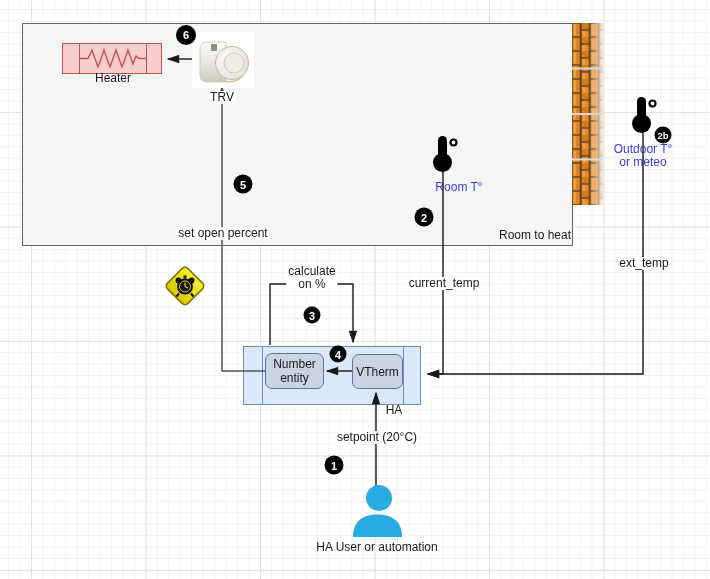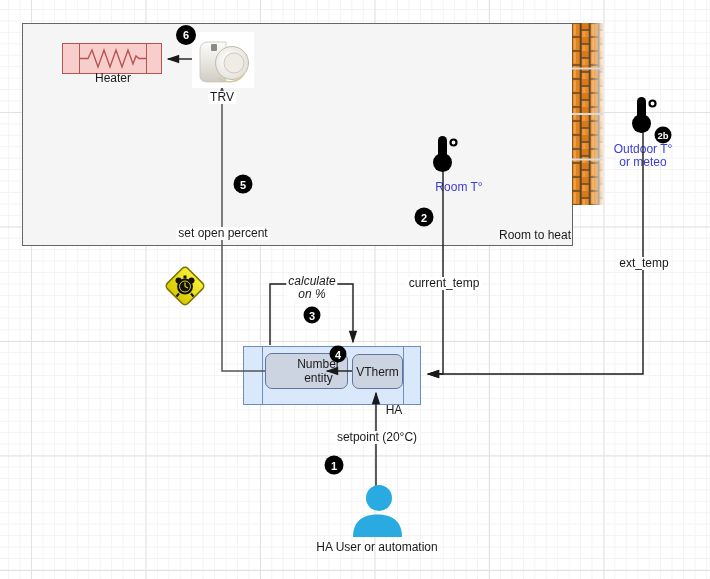--- a/index.html
+++ b/index.html
@@ -126,21 +126,21 @@
       <circle cx="42" cy="31" r="10" fill="#efece6" stroke="#cfc9bc" stroke-width="1"></circle>
       <path d="M27,46 A17 17 0 0 0 52,42" fill="none" stroke="#d9c79a" stroke-width="1.6"></path>
     </svg>
   </div>
   <div class="lbl wbg" style="left:222px;top:91px;z-index:5;">TRV</div>
 
   <div class="abs ha-box" style="left:243px;top:346px;width:176px;height:57px;">
     <div class="ha-band" style="left:18px;"></div>
     <div class="ha-band" style="left:159px;"></div>
   </div>
-  <div class="entity" style="left:265px;top:353px;width:57px;height:34px;padding-left:24px;">
+  <div class="entity" style="left:265px;top:353px;width:57px;height:34px;">
     <span>Number</span>
     <span>entity</span>
   </div>
   <div class="entity" style="left:352px;top:354px;width:49px;height:33px;border-radius:7px;">
     <span>VTherm</span>
   </div>
   <div class="lbl" style="left:394px;top:404px;z-index:5;">HA</div>
 
   <svg class="overlay" width="710" height="579">
     <defs>
@@ -161,21 +161,21 @@
     <path d="M443,171 L443,374 L428,374" fill="none" stroke="#1a1a1a" stroke-width="1.4" marker-end="url(#ab)"></path>
 
     <path d="M643,132 L643,374 L428,374" fill="none" stroke="#1a1a1a" stroke-width="1.4" marker-end="url(#ab)"></path>
 
     <path d="M376,488 L376,393" fill="none" stroke="#1a1a1a" stroke-width="1.4" marker-end="url(#ab)"></path>
 
     <path d="M352,371 L327,371" fill="none" stroke="#1a1a1a" stroke-width="1.4" marker-end="url(#ab)"></path>
   </svg>
 
   <div class="lbl wbg" style="left:223px;top:227px;z-index:5;">set open percent</div>
-  <div class="lbl wbg" style="left:312px;top:275px;z-index:5;font-style:italic;">
+  <div class="lbl wbg" style="left:312px;top:265px;z-index:5;">
     <div>calculate</div>
     <div>on %</div>
   </div>
   <div class="lbl wbg" style="left:444px;top:277px;z-index:5;">current_temp</div>
   <div class="lbl wbg" style="left:644px;top:257px;z-index:5;">ext_temp</div>
   <div class="lbl wbg" style="left:377px;top:431px;z-index:5;">setpoint (20°C)</div>
   <div class="lbl" style="left:535px;top:229px;text-align:right;">Room to heat</div>
 
   <div class="abs icon-layer" style="left:427px;top:135px;width:34px;height:38px;">
     <svg width="34" height="38">

